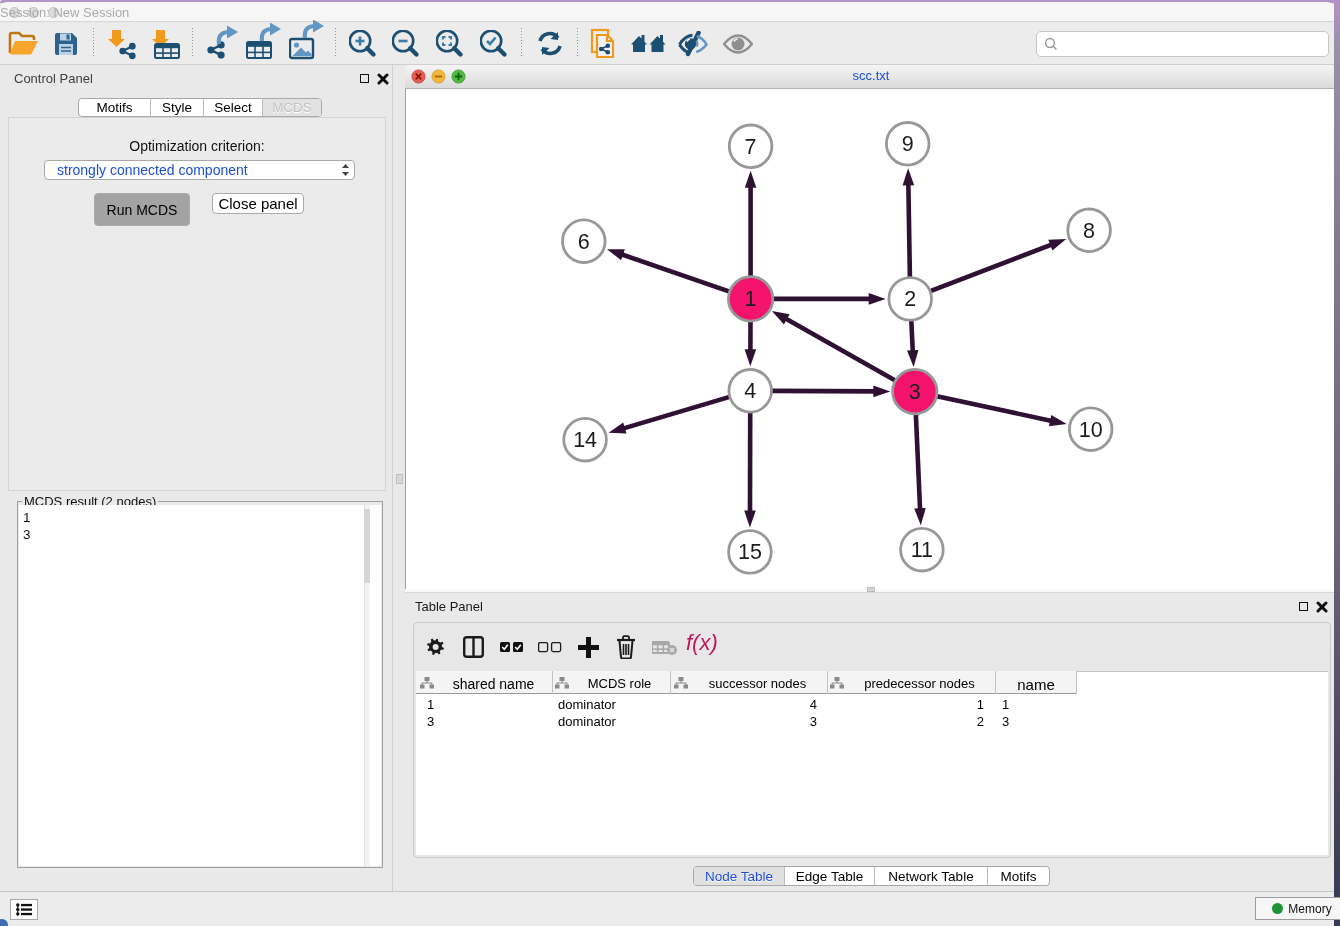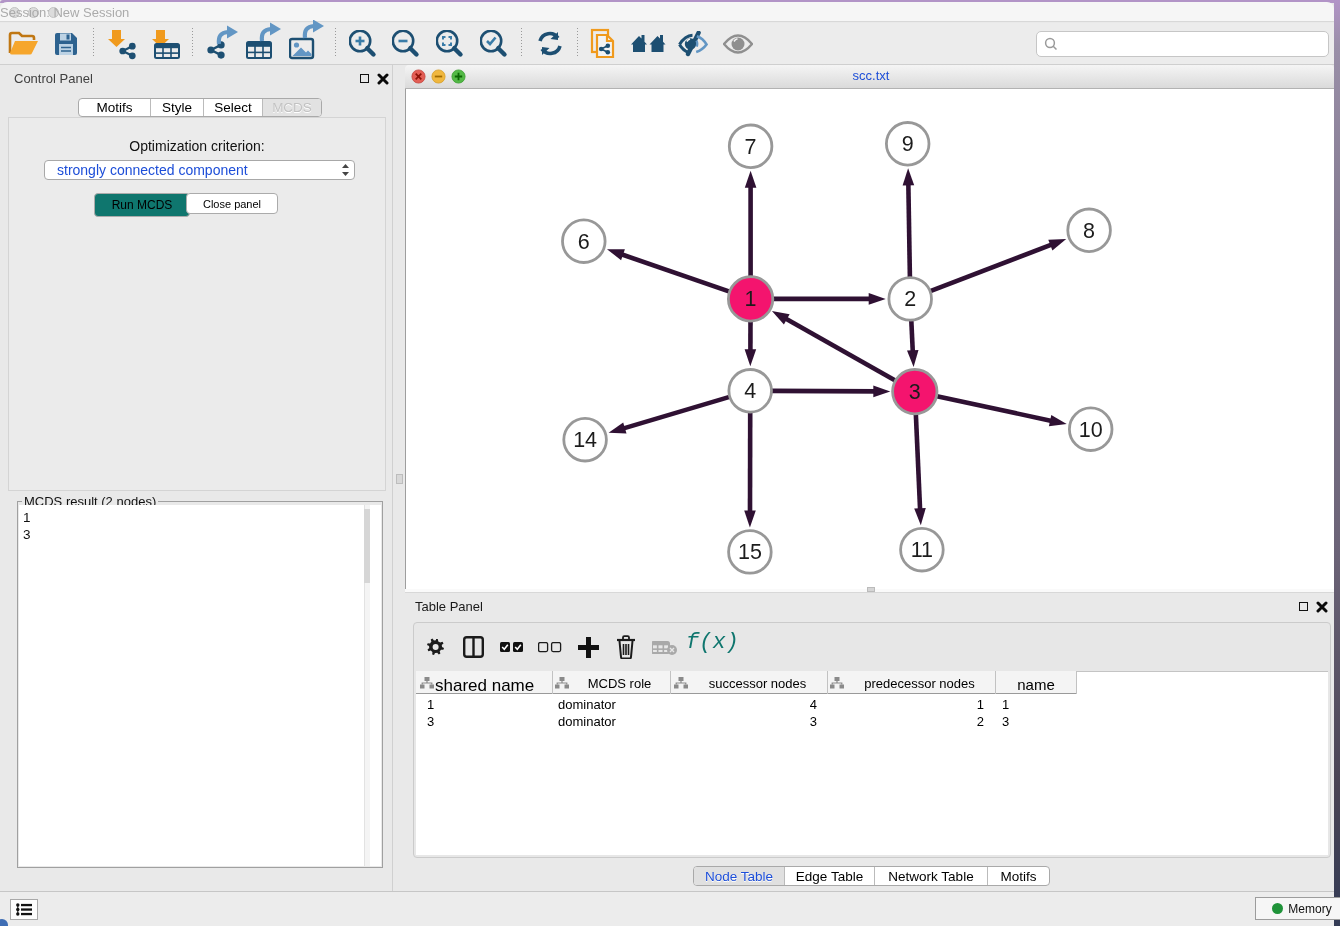--- a/index.html
+++ b/index.html
@@ -155,22 +155,22 @@
 
 <div class="abs" style="left:8px;top:138px;width:378px;text-align:center;font-size:14px;color:#111">Optimization criterion:</div>
 
 <div class="abs" style="left:44px;top:160px;width:311px;height:20px;background:#fff;border:1px solid #a8a8a8;border-radius:4px"></div>
 <div class="abs" style="left:57px;top:162px;font-size:14px;color:#1d4ed8">strongly connected component</div>
 <svg class="abs" style="left:340px;top:163px" width="11" height="14" viewBox="0 0 11 14">
     <path d="M2 5 L5.5 1 L9 5 Z" fill="#444"></path>
     <path d="M2 9 L5.5 13 L9 9 Z" fill="#444"></path>
   </svg>
 
-<div class="abs" style="left:94px;top:193px;width:96px;height:24px;background:#0f766e;border:1px solid #ababab;border-radius:4px;display:flex;align-items:center;justify-content:center;font-size:12px">Run MCDS</div>
-<div class="abs" style="left:186px;top:193px;width:92px;height:21px;background:#fff;border:1px solid #ababab;border-radius:4px;display:flex;align-items:center;justify-content:center;font-size:11px">Close panel</div>
+<div class="abs" style="left:94px;top:193px;width:96px;height:33px;background:#a3a3a3;border:1px solid #ababab;border-radius:4px;display:flex;align-items:center;justify-content:center;font-size:14px">Run MCDS</div>
+<div class="abs" style="left:212px;top:193px;width:92px;height:21px;background:#fff;border:1px solid #ababab;border-radius:4px;display:flex;align-items:center;justify-content:center;font-size:15px">Close panel</div>
 
 <div class="abs" style="left:17px;top:501px;width:366px;height:367px;border:1px solid #a0a0a0"></div>
 <div class="abs" style="left:22px;top:494px;background:#e9e9e9;padding:0 2px;font-size:13px;color:#111">MCDS result (2 nodes)</div>
 <div class="abs" style="left:19px;top:505px;width:362px;height:361px;background:#fff"></div>
 <div class="abs" style="left:364px;top:505px;width:6px;height:361px;background:#f4f4f4;border-left:1px solid #e2e2e2"></div>
 <div class="abs" style="left:364px;top:509px;width:6px;height:74px;background:#d6d6d6"></div>
 <div class="abs" style="left:23px;top:510px;font-size:13.5px;color:#111;line-height:16.5px">1<br>3</div>
 
 <div class="abs" style="left:396px;top:474px;width:7px;height:10px;background:#d8d8d8;border:1px solid #bdbdbd"></div>
 
@@ -278,21 +278,21 @@
   </svg>
 <svg style="position:absolute;left:652px;top:641px" width="26" height="14" viewBox="0 0 26 14">
     <rect x="0" y="1" width="17" height="11" rx="1.5" fill="none" stroke="#a9a9a9" stroke-width="2"></rect>
     <rect x="0" y="1" width="17" height="3.3" fill="#a9a9a9"></rect>
     <line x1="5.666666666666667" y1="1" x2="5.666666666666667" y2="12" stroke="#a9a9a9" stroke-width="1.6"></line>
     <line x1="11.333333333333334" y1="1" x2="11.333333333333334" y2="12" stroke="#a9a9a9" stroke-width="1.6"></line>
     <line x1="0" y1="8.15" x2="17" y2="8.15" stroke="#a9a9a9" stroke-width="1.6"></line>
     <circle cx="20" cy="9" r="5" fill="#a9a9a9"></circle>
     <path d="M18 7 L22 11 M22 7 L18 11" stroke="#e7e7e7" stroke-width="1.4"></path>
   </svg>
-<div class="abs" style="left:686px;top:630px;width:40px;height:30px;font-family:Liberation Mono, monospace;font-style:italic;font-size:22px;color:#0f766e">f(x)</div>
+<div class="abs" style="left:686px;top:630px;width:40px;height:30px;font-family:Liberation Sans, sans-serif;font-style:italic;font-size:22px;color:#be185d">f(x)</div>
 
 <div class="abs" style="left:416px;top:671px;width:912px;height:184px;background:#fff;border-top:1px solid #c4c4c4"></div>
 <div class="abs" style="left:416px;top:671px;width:661px;height:23px;background:#f4f4f4;border-bottom:1px solid #9a9a9a"></div>
 
 <div class="abs" style="left:552px;top:671px;width:1px;height:23px;background:#c2c2c2"></div>
 <div class="abs" style="left:670px;top:671px;width:1px;height:23px;background:#c2c2c2"></div>
 <div class="abs" style="left:827px;top:671px;width:1px;height:23px;background:#c2c2c2"></div>
 <div class="abs" style="left:995px;top:671px;width:1px;height:23px;background:#c2c2c2"></div>
 <div class="abs" style="left:1076px;top:671px;width:1px;height:23px;background:#c2c2c2"></div>
 <svg style="position:absolute;left:420px;top:677px" width="14" height="12" viewBox="0 0 14 12">
@@ -312,21 +312,21 @@
     <rect x="0" y="7.5" width="4.5" height="4" fill="#8a8a8a"></rect>
     <rect x="9.5" y="7.5" width="4.5" height="4" fill="#8a8a8a"></rect>
     <path d="M7 4 L7 6 M2.2 7.5 L2.2 6 L11.8 6 L11.8 7.5" fill="none" stroke="#8a8a8a" stroke-width="1.2"></path>
   </svg>
 <svg style="position:absolute;left:830px;top:677px" width="14" height="12" viewBox="0 0 14 12">
     <rect x="4.5" y="0" width="5" height="4" fill="#8a8a8a"></rect>
     <rect x="0" y="7.5" width="4.5" height="4" fill="#8a8a8a"></rect>
     <rect x="9.5" y="7.5" width="4.5" height="4" fill="#8a8a8a"></rect>
     <path d="M7 4 L7 6 M2.2 7.5 L2.2 6 L11.8 6 L11.8 7.5" fill="none" stroke="#8a8a8a" stroke-width="1.2"></path>
   </svg>
-<div class="abs" style="left:435px;top:676px;width:117px;text-align:left;font-size:17px">shared name</div>
+<div class="abs" style="left:435px;top:676px;width:117px;text-align:center;font-size:14px">shared name</div>
 <div class="abs" style="left:569px;top:676px;width:101px;text-align:center;font-size:13px">MCDS role</div>
 <div class="abs" style="left:688px;top:676px;width:139px;text-align:center;font-size:13px">successor nodes</div>
 <div class="abs" style="left:844px;top:676px;width:151px;text-align:center;font-size:13px">predecessor nodes</div>
 <div class="abs" style="left:996px;top:676px;width:80px;text-align:center;font-size:15px">name</div>
 
 <div class="abs" style="left:427px;top:697px;font-size:13px">1</div>
 <div class="abs" style="left:558px;top:697px;font-size:13px">dominator</div>
 <div class="abs" style="left:700px;top:697px;width:117px;text-align:right;font-size:13px">4</div>
 <div class="abs" style="left:860px;top:697px;width:124px;text-align:right;font-size:13px">1</div>
 <div class="abs" style="left:1002px;top:697px;font-size:13px">1</div>

